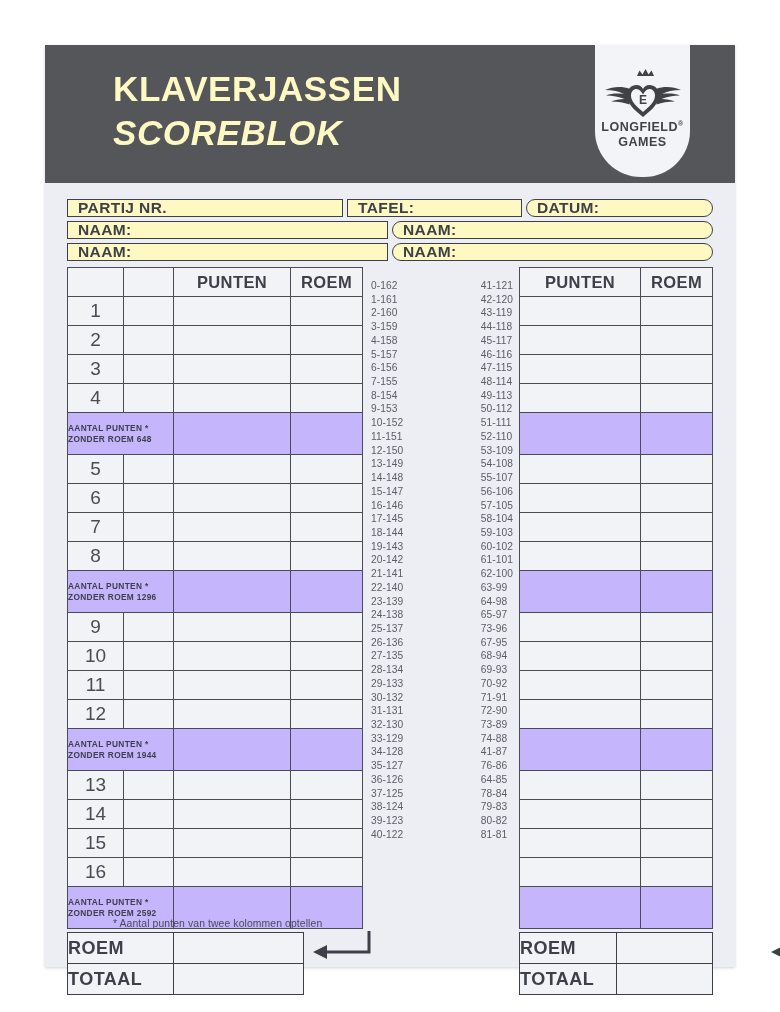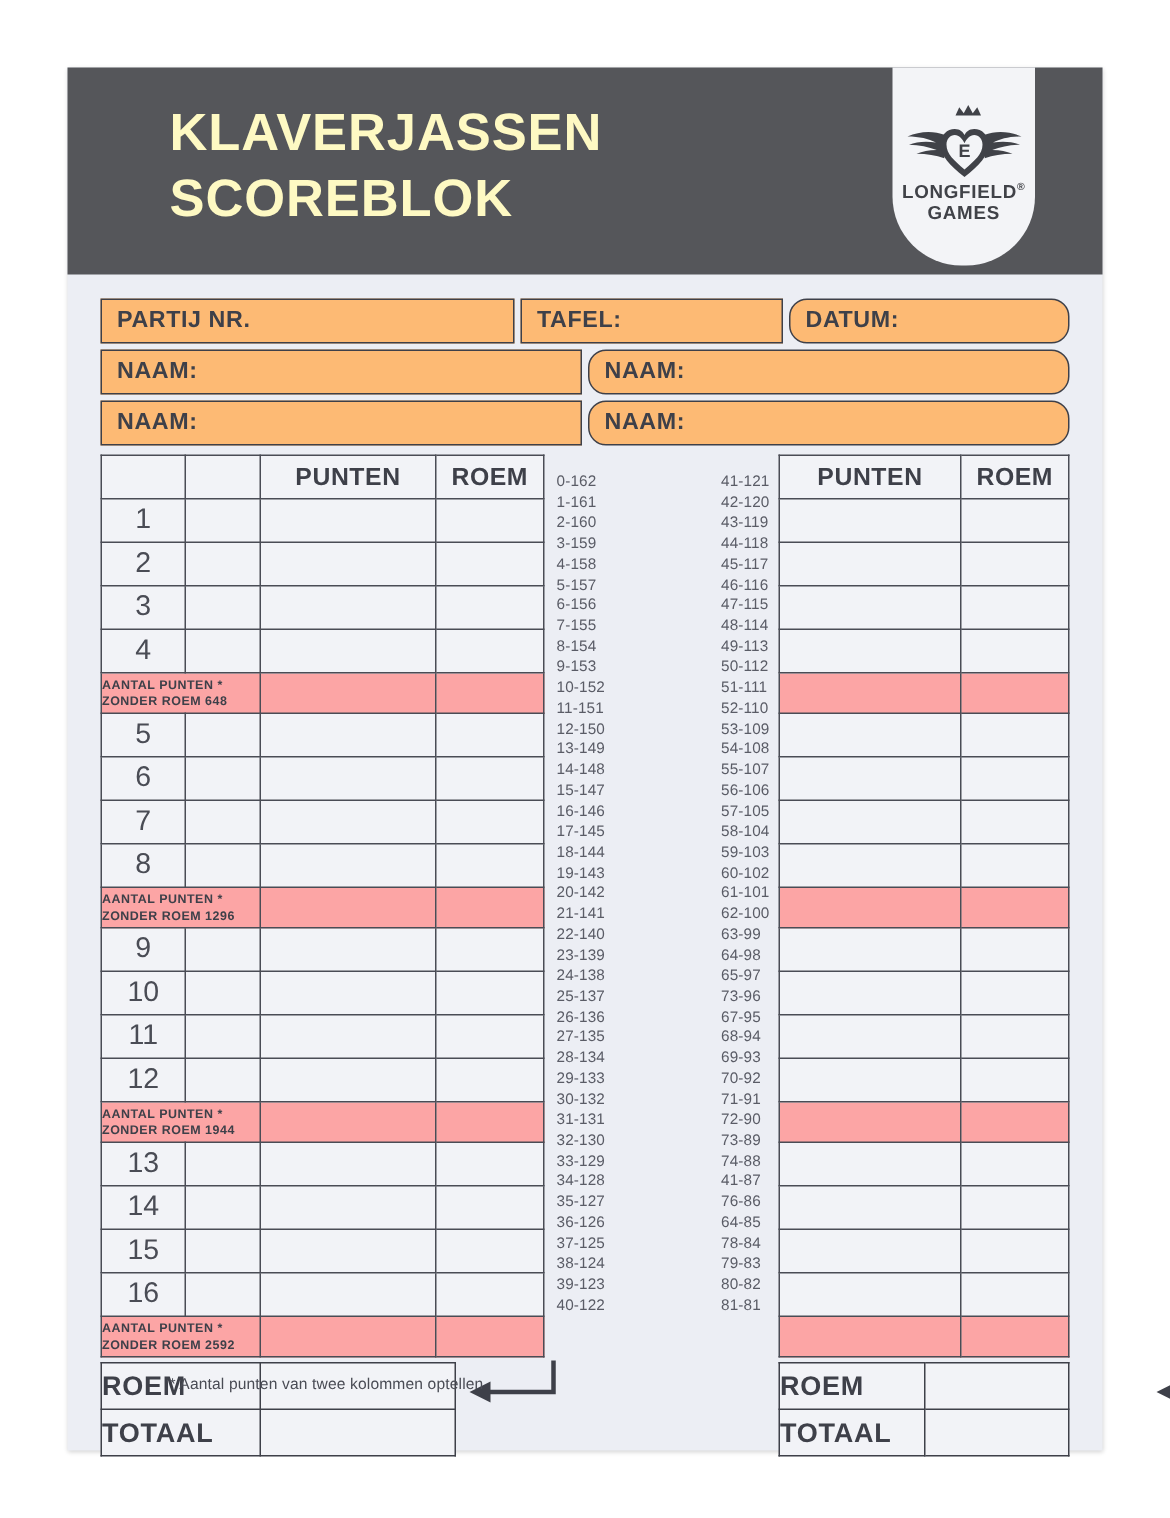--- a/index.html
+++ b/index.html
@@ -30,21 +30,21 @@
   .header-title {
     position: absolute;
     left: 68px; top: 22px;
     color: #fef9c3;
     font-weight: bold;
     font-size: 35px;
     letter-spacing: 0.6px;
     line-height: 1.25;
     font-family: "Liberation Sans", sans-serif;
   }
-  .header-title .l2 { display:block; }
+  .header-title .l2 { display:block;font-style:italic; }
 
   .logo-panel {
     position: absolute;
     right: 45px; top: 0;
     width: 95px; height: 132px;
     background: #f3f4f7;
     border-radius: 0 0 46px 46px;
     display: flex;
     flex-direction: column;
     align-items: center;
@@ -61,22 +61,22 @@
     line-height: 1.12;
     margin-top: 1px;
   }
   .logo-text sup { font-size: 7px; vertical-align: super; }
 
   
   .form-area { position: relative; padding: 16px 22px 0 22px; }
   .frow { display: flex; margin-bottom: 4px; }
   .fbox {
     border: 1.6px solid #3e4049;
-    background: #fdba74;
-    height: 30px;
+    background: #fef9c3;
+    height: 18px;
     display: flex;
     align-items: center;
     padding-left: 10px;
     font-weight: bold;
     font-size: 15.5px;
     color: #3e4049;
     letter-spacing: 0.4px;
     margin-right: 4px;
   }
   .fbox:last-child { margin-right: 0; border-radius: 12px; }
@@ -112,21 +112,21 @@
   .hdr td {
     height: 27px;
     text-align: center;
     font-weight: bold;
     font-size: 16.5px;
     color: #3e4049;
     letter-spacing: 0.4px;
   }
   .hdr td.empty { border-color: #4a4c55; }
 
-  tr.sum td { background: #fca5a5; height: 27px; }
+  tr.sum td { background: #c4b5fd; height: 42px; }
   td.sum-label {
     font-weight: bold;
     font-size: 8.3px;
     color: #3e4049;
     letter-spacing: 0.35px;
     line-height: 1.32;
     padding-left: 5px;
     text-align: left;
   }
 

